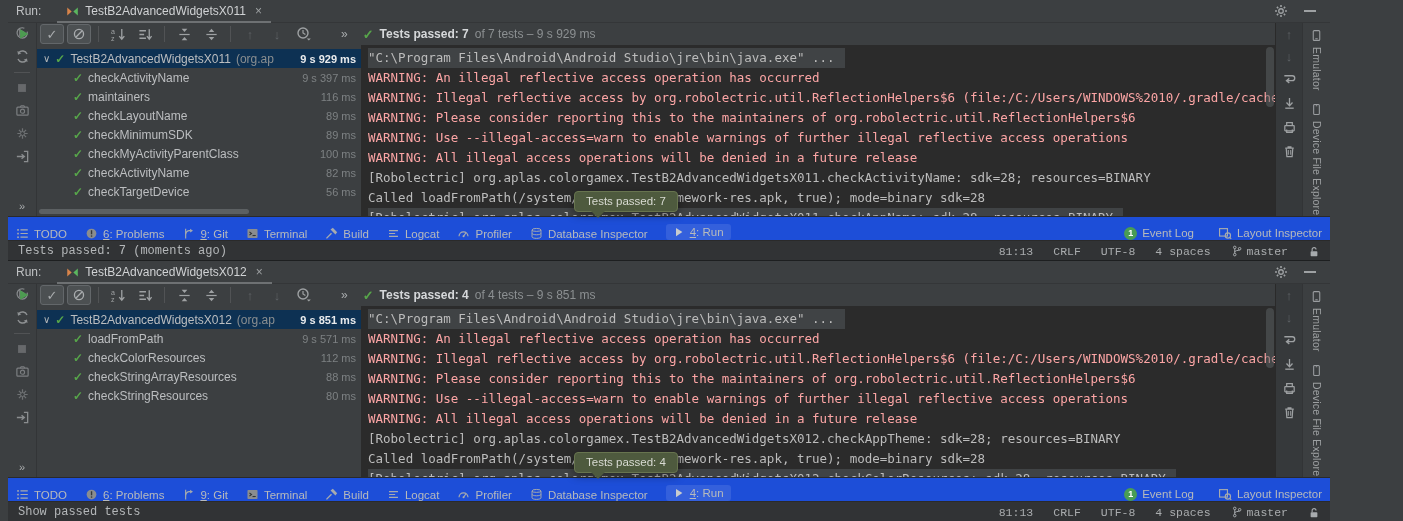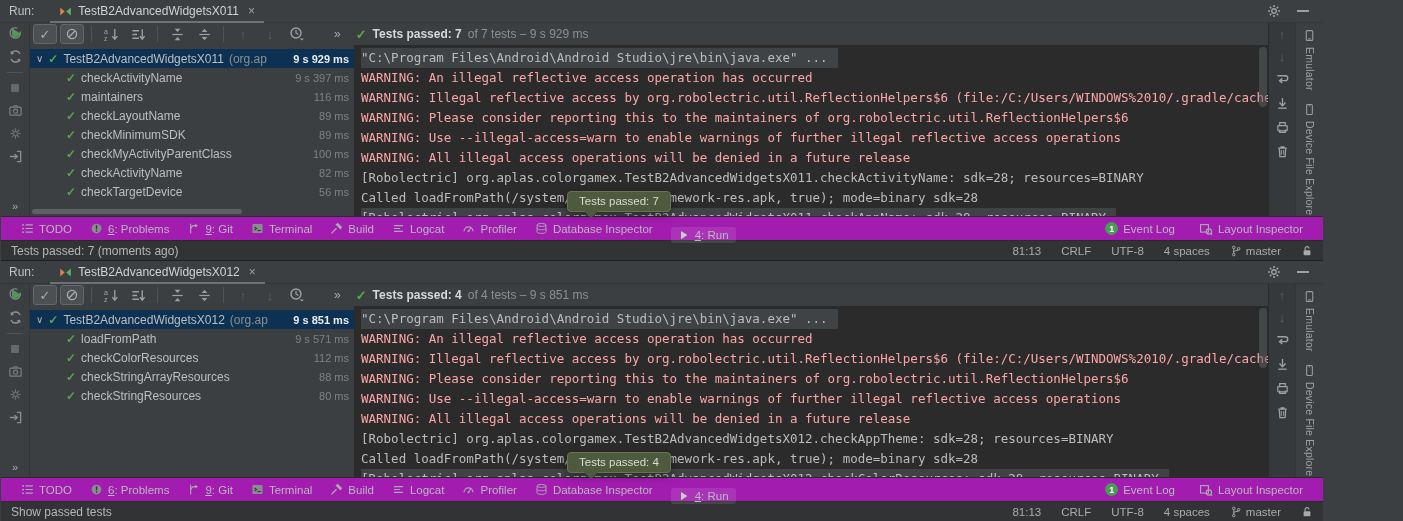--- a/index.html
+++ b/index.html
@@ -1,17 +1,17 @@
 <!DOCTYPE html>
 <html><head>
 <meta charset="utf-8">
 <style>
   html,body{margin:0;padding:0;background:#2b2b2b;font-family:"Liberation Sans",sans-serif;}
   .stage{position:relative;width:1403px;height:521px;background:#3c3f41;overflow:hidden;}
-  .panel{position:absolute;left:1px;width:1322px;height:260px;background:#3c3f41;overflow:hidden;}
+  .panel{position:absolute;left:8px;width:1322px;height:260px;background:#3c3f41;overflow:hidden;}
   #panel0{top:0;border-bottom:2px solid #1d1f20;}
   #panel1{top:261px;}
 
   
   .p-header{height:22px;display:flex;align-items:center;position:relative;background:#3c3f41;border-bottom:1px solid #343638;}
   .run-label{color:#bfc1c3;font-size:12px;margin-left:8px;}
   .tab{display:flex;align-items:center;gap:6px;margin-left:16px;height:100%;padding:0 9px;position:relative;}
   .tab-underline{position:absolute;left:0;right:0;bottom:-1px;height:2px;background:#6e7173;}
   .tab-title{color:#d0d2d4;font-size:12px;}
   .tab-close{color:#9da0a2;font-size:12px;margin-left:3px;}
@@ -51,30 +51,30 @@
   .cline.err{color:#fca5a5;}
   .cline.sel{display:table;background:#404345;padding-right:10px;}
   .vscroll{position:absolute;top:2px;right:1px;width:8px;height:60px;background:#5a5e60;opacity:.55;border-radius:4px;}
 
   .actions-strip{width:26px;background:#36393b;border-left:1px solid #2a2a2a;display:flex;flex-direction:column;align-items:center;padding-top:5px;gap:9px;flex-shrink:0;}
   .tw-bar{width:27px;background:#3c3f41;border-left:1px solid #323436;display:flex;flex-direction:column;align-items:center;padding-top:6px;gap:12px;flex-shrink:0;overflow:hidden;}
   .tw-item{display:flex;flex-direction:column;align-items:center;gap:5px;color:#9da0a2;}
   .tw-label{writing-mode:vertical-rl;font-size:10.5px;letter-spacing:.2px;}
 
   
-  .p-buttons{height:23px;display:flex;align-items:center;gap:18px;padding:0 20px;border-top:1px solid #2a2a2a;background:#a21caf;font-size:11.5px;color:#b7babc;}
+  .p-buttons{height:23px;display:flex;align-items:flex-end;gap:18px;padding:0 8px;border-top:1px solid #2a2a2a;background:#1d4ed8;font-size:11.5px;color:#b7babc;}
   .twb{display:flex;align-items:center;gap:5px;white-space:nowrap;}
   .twb.sel{background:rgba(255,255,255,.1);border-radius:3px;padding:2px 7px;margin-top:12px;}
   .mn{text-decoration:underline;}
   .pb-right{margin-left:auto;display:flex;gap:24px;align-items:center;}
   .badge{width:13px;height:13px;border-radius:50%;background:#499c54;color:#fff;font-size:9px;display:flex;align-items:center;justify-content:center;font-weight:bold;}
 
   
-  .p-status{height:20px;background:#313335;display:flex;align-items:center;font-size:12px;color:#b4b7b9;padding:0 10px;border-top:1px solid #2a2a2a;}
-  .ps-right{margin-left:auto;display:flex;gap:20px;align-items:flex-start;font-size:11.5px;color:#a9acae;}
+  .p-status{height:20px;background:#313335;display:flex;align-items:center;font-size:12px;color:#b4b7b9;padding:0 10px;border-top:1px solid #2a2a2a;font-family:Liberation Mono, monospace;}
+  .ps-right{margin-left:auto;display:flex;gap:20px;align-items:flex-end;font-size:11.5px;color:#a9acae;}
   .ps-seg{display:flex;align-items:center;gap:4px;}
 
   .tooltip{position:absolute;left:566px;top:191px;background:#4e5a3e;border:1px solid #67744f;border-radius:4px;padding:3px 11px 4px;color:#d9dbd3;font-size:11.5px;z-index:10;box-shadow:0 3px 8px rgba(0,0,0,.4);white-space:nowrap;}
   .tooltip:after{content:"";position:absolute;left:16px;top:100%;border:7px solid transparent;border-top-color:#4e5a3e;}
 
   svg{display:block;}
   .i{display:inline-flex;align-items:center;justify-content:center;}
 </style>
 </head>
 <body>

